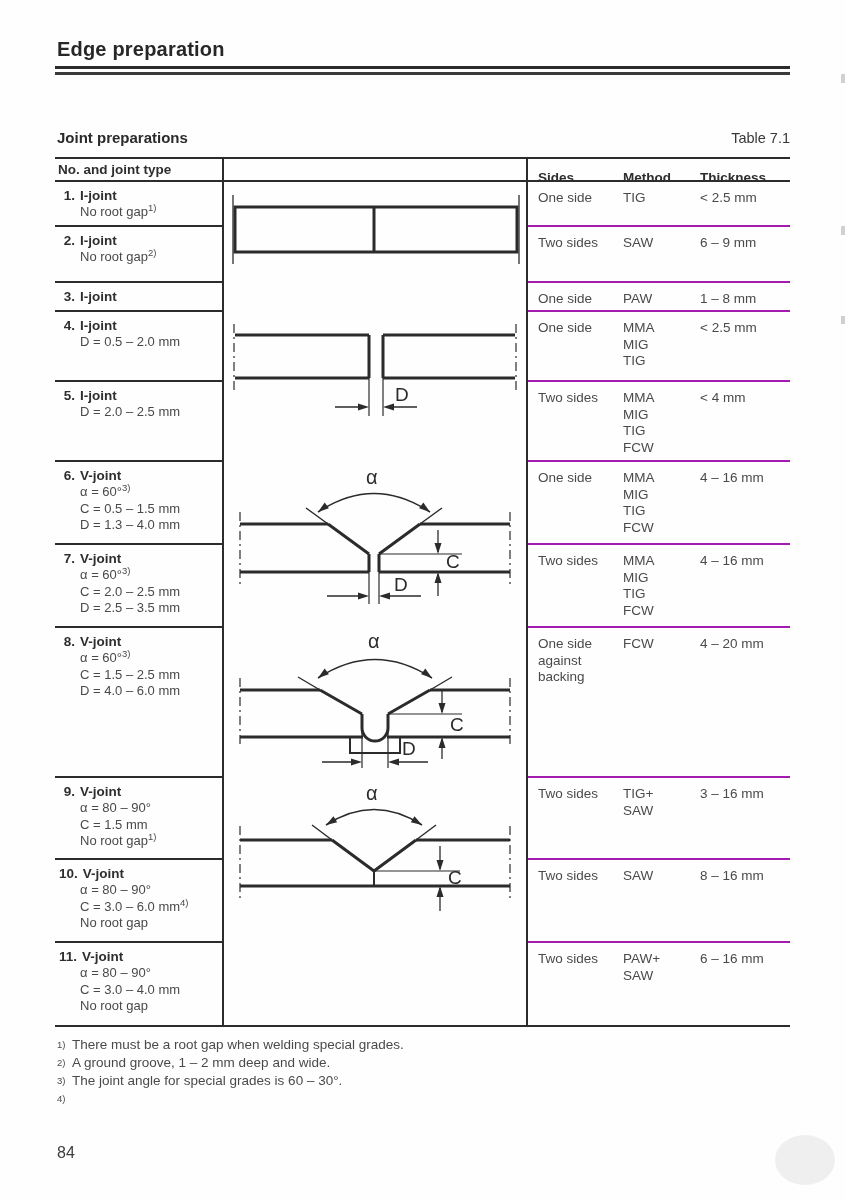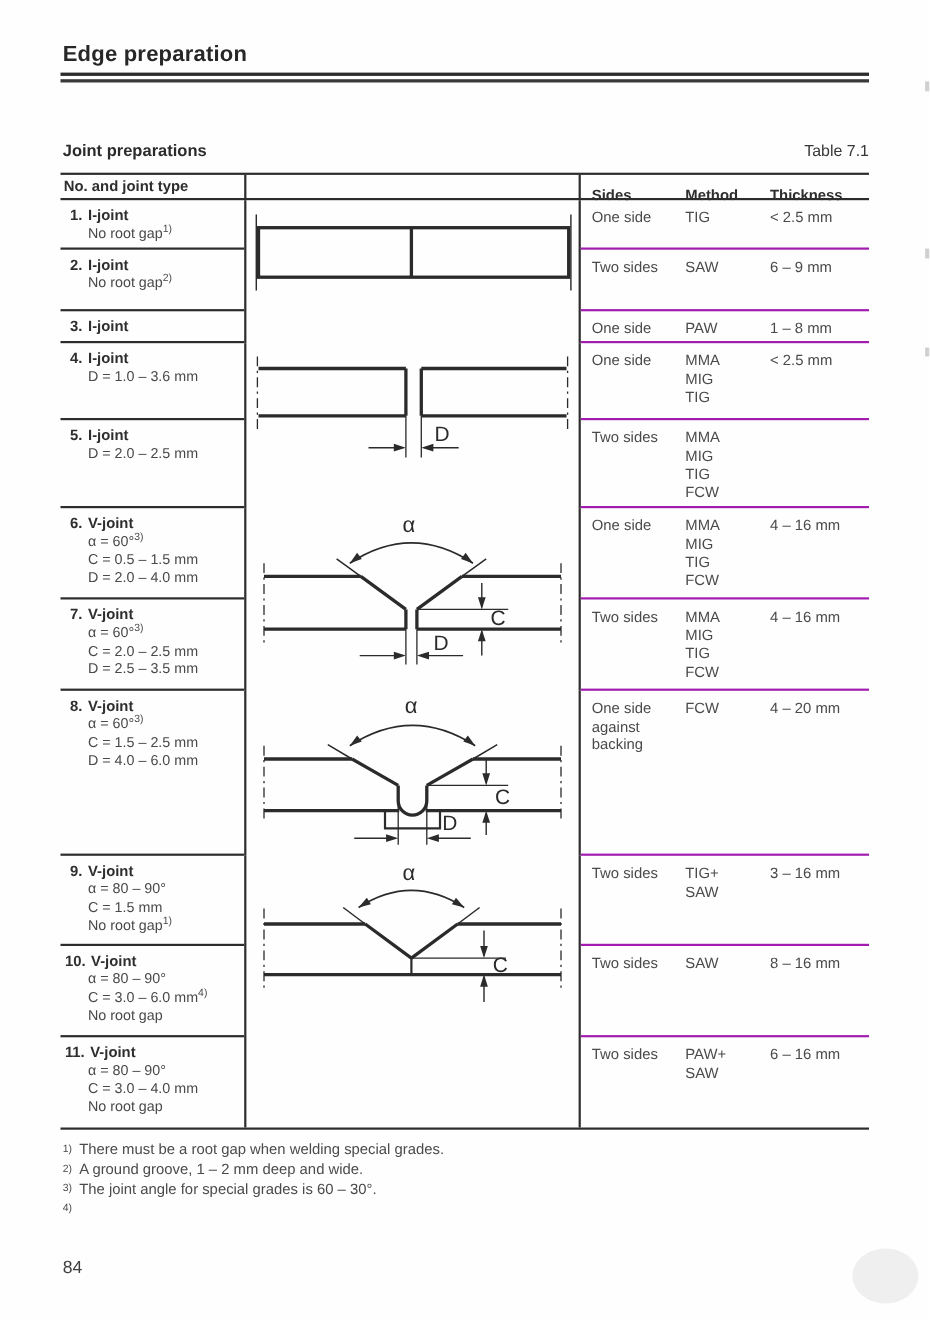--- a/index.html
+++ b/index.html
@@ -139,21 +139,21 @@
           </div>
       </div>
 
       <div class="group">
         <div class="gleft">
             <div class="lrow" style="height: 70px;">
               <div class="lhead">
                 <span class="no">4.</span>
                 <span class="jname">I-joint</span>
               </div>
-              <div class="detail">D = 1.0 – 3.6 mm</div>
+              <div class="detail">D = 0.5 – 2.0 mm</div>
             </div>
             <div class="lrow" style="height: 80px;">
               <div class="lhead">
                 <span class="no">5.</span>
                 <span class="jname">I-joint</span>
               </div>
               <div class="detail">D = 2.0 – 2.5 mm</div>
             </div>
           </div>
         <div class="gmid">
@@ -190,34 +190,35 @@
             <div class="rrow" style="height: 80px;">
               <div class="sides">
                 <div>Two sides</div>
               </div>
               <div class="method">
                 <div>MMA</div>
                 <div>MIG</div>
                 <div>TIG</div>
                 <div>FCW</div>
               </div>
+              <div class="thick">&lt; 4 mm</div>
             </div>
           </div>
       </div>
 
       <div class="group">
         <div class="gleft">
             <div class="lrow" style="height: 83px;">
               <div class="lhead">
                 <span class="no">6.</span>
                 <span class="jname">V-joint</span>
               </div>
               <div class="detail">α = 60°<sup>3)</sup></div>
               <div class="detail">C = 0.5 – 1.5 mm</div>
-              <div class="detail">D = 2.0 – 4.0 mm</div>
+              <div class="detail">D = 1.3 – 4.0 mm</div>
             </div>
             <div class="lrow" style="height: 83px;">
               <div class="lhead">
                 <span class="no">7.</span>
                 <span class="jname">V-joint</span>
               </div>
               <div class="detail">α = 60°<sup>3)</sup></div>
               <div class="detail">C = 2.0 – 2.5 mm</div>
               <div class="detail">D = 2.5 – 3.5 mm</div>
             </div>

